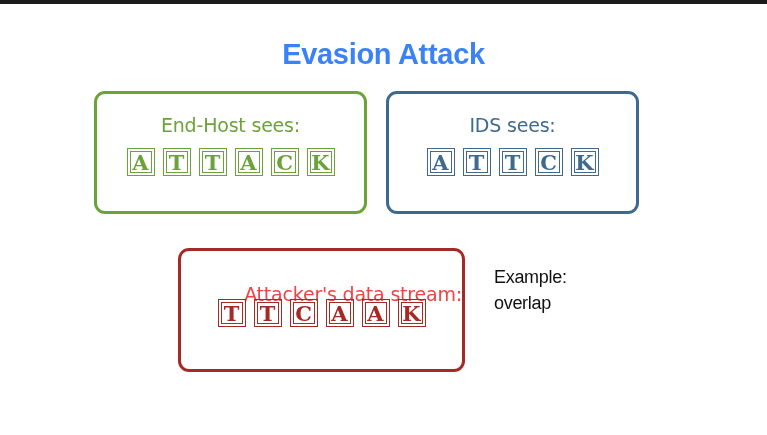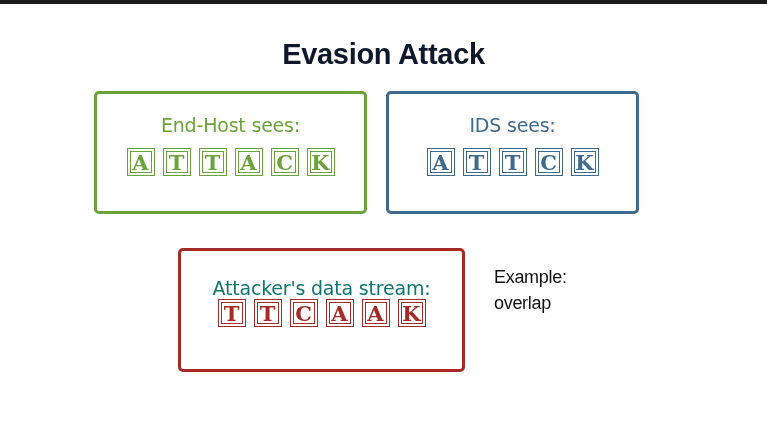--- a/index.html
+++ b/index.html
@@ -3,34 +3,34 @@
   <meta charset="utf-8">
   <style>
     html, body { margin: 0; padding: 0; }
     body {
       width: 767px; height: 435px; background: #ffffff; position: relative; overflow: hidden;
       font-family: "Liberation Sans", sans-serif;
     }
     .topbar { position: absolute; left: 0; top: 0; width: 767px; height: 4px; background: #1c1c1c; }
     .title {
       position: absolute; left: 0; top: 38px; width: 767px; text-align: center;
-      color: #0f172a; font-weight: bold; font-size: 29px; letter-spacing: -0.3px;
+      color: #3b82f6; font-weight: bold; font-size: 29px; letter-spacing: -0.3px;
       font-family: "Liberation Sans", sans-serif;
     }
-    .box { position: absolute; border-radius: 5px; background: #fff; box-sizing: border-box; }
+    .box { position: absolute; border-radius: 11px; background: #fff; box-sizing: border-box; }
     .box.green { left: 94px; top: 91px; width: 273px; height: 123px; border: 3px solid #6ba33a; }
     .box.blue { left: 386px; top: 91px; width: 253px; height: 123px; border: 3px solid #3f6a8f; }
     .box.red { left: 178px; top: 248px; width: 287px; height: 124px; border: 3px solid #a52a26; }
     .label {
       position: absolute; left: 0; width: 100%; text-align: center;
       font-family: "DejaVu Sans", sans-serif; font-size: 19px; letter-spacing: -0.2px;
     }
     .green .label { top: 20px; color: #6ba33a; }
     .blue .label { top: 20px; color: #3f6a8f; }
-    .red .label { top: 26px; color: #0f766e; }
+    .red .label { top: 32px; color: #ef4444; text-align: right; }
     .letters {
       position: absolute; left: 0; width: 100%; display: flex; justify-content: center; gap: 8px;
     }
     .green .letters, .blue .letters { top: 54px; }
     .red .letters { top: 48px; }
     .tile {
       width: 28px; height: 28px; box-sizing: border-box; display: flex; align-items: center; justify-content: center;
       font-family: "DejaVu Serif", serif; font-weight: bold; font-size: 21px; line-height: 1;
       border: 1.5px solid currentColor; outline: 1px solid currentColor; outline-offset: -4px;
     }

